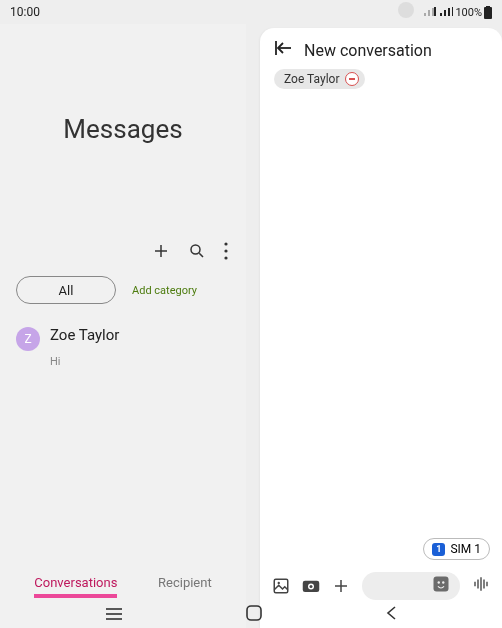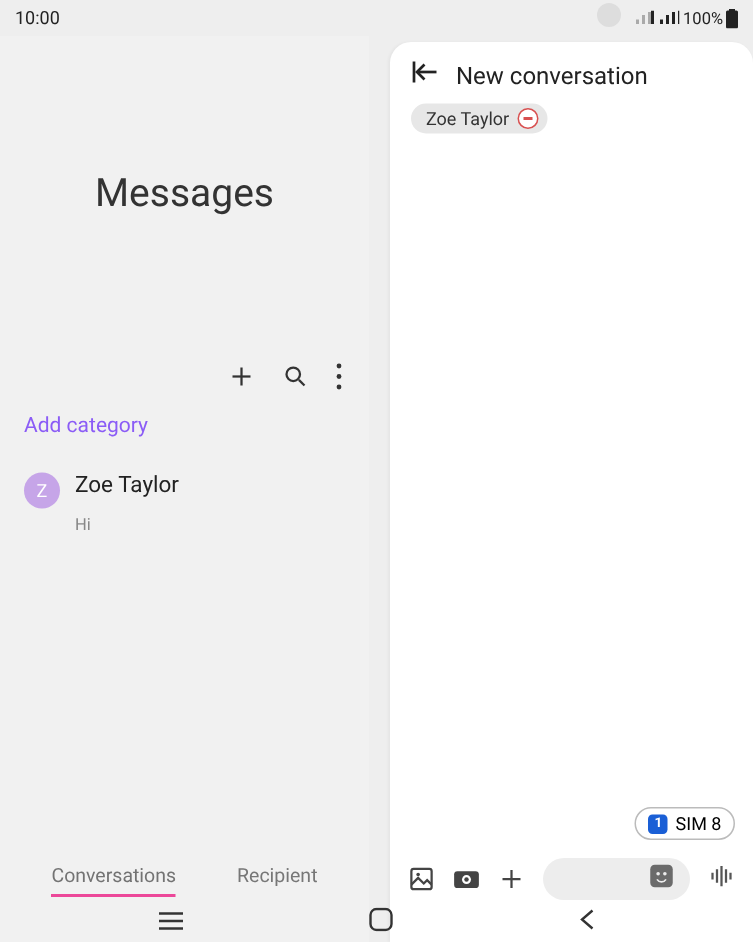--- a/index.html
+++ b/index.html
@@ -14,30 +14,30 @@
 .left-pane { width: 246px; background: #f1f1f1; display: flex; flex-direction: column; position: relative; }
 .right-pane { flex: 1; background: #fff; border-top-left-radius: 14px; border-top-right-radius: 14px; display: flex; flex-direction: column; position: relative; margin-left: 14px; margin-top: 4px; box-shadow: -1px 0 2px rgba(0,0,0,0.04); }
 
 .left-title { font-size: 26px; color: #333; text-align: center; margin-top: 90px; font-weight: 400; }
 
 .left-actions { display: flex; justify-content: flex-end; gap: 18px; padding: 0 18px; margin-top: 98px; align-items: center; }
 .left-actions svg { display: block; }
 
 .filter-row { display: flex; align-items: center; gap: 16px; margin-top: 16px; padding: 0 16px; }
 .pill-all { border: 1px solid #888; border-radius: 16px; height: 28px; width: 100px; display: flex; align-items: center; justify-content: center; font-size: 13px; color: #222; background: transparent; cursor: pointer; }
-.add-cat { font-size: 14px; color: #8b5cf6; }
+.add-cat { font-size: 11px; color: #4d7c0f; }
 
 .convo-row { display: flex; align-items: flex-start; gap: 10px; padding: 10px 16px; margin-top: 12px; cursor: pointer; }
 .avatar { width: 24px; height: 24px; border-radius: 50%; background: #c6a5e8; color: #fff; display: flex; align-items: center; justify-content: center; font-size: 12px; flex-shrink: 0; margin-top: 1px; }
 .convo-name { font-size: 15px; color: #222; }
 .convo-preview { font-size: 11px; color: #888; margin-top: 11px; }
 
 .left-tabs { position: absolute; bottom: 30px; left: 0; right: 0; display: flex; justify-content: space-around; padding: 0 14px; }
 .left-tab { font-size: 13px; color: #777; padding-bottom: 4px; cursor: pointer; }
-.left-tab.active { color: #737373; border-bottom: 2px solid #ec4899; }
+.left-tab.active { color: #be185d; border-bottom: 4px solid #ec4899; }
 
 .nc-header { display: flex; align-items: center; gap: 12px; padding: 12px 14px 8px 14px; }
 .nc-title { font-size: 16px; color: #222; }
 
 .nc-chip-row { padding: 0 14px 8px 14px; }
 .chip { display: inline-flex; align-items: center; gap: 6px; background: #e7e7e7; border-radius: 14px; padding: 3px 6px 3px 10px; font-size: 12px; color: #333; }
 .chip-remove { width: 14px; height: 14px; border-radius: 50%; border: 1px solid #d85050; display: flex; align-items: center; justify-content: center; cursor: pointer; background: #fff; }
 .chip-remove span { width: 6px; height: 1.5px; background: #d85050; display: block; }
 
 .recipient-row { display: flex; align-items: center; padding: 0 14px; position: relative; }
@@ -103,20 +103,23 @@
       <span class="icon">
         <svg width="4" height="18" viewBox="0 0 4 18" fill="#333">
             <circle cx="2" cy="2" r="1.6"></circle>
             <circle cx="2" cy="9" r="1.6"></circle>
             <circle cx="2" cy="16" r="1.6"></circle>
           </svg>
       </span>
     </div>
 
     <div class="filter-row">
+      <button class="pill-all">
+          <span>All</span>
+        </button>
       <span class="add-cat">Add category</span>
     </div>
 
     <div class="convo-row">
       <div class="avatar">
           <span>Z</span>
         </div>
       <div>
         <div class="convo-name">Zoe Taylor</div>
         <div class="convo-preview">Hi</div>
@@ -148,21 +151,21 @@
             <span></span>
           </span>
       </span>
     </div>
 
 
     <div class="sim-chip">
       <span class="sim-badge">
           <span>1</span>
         </span>
-      <span>SIM 8</span>
+      <span>SIM 1</span>
     </div>
 
     <div class="compose-row">
       <span class="compose-icon">
         <svg width="18" height="18" viewBox="0 0 24 24" fill="none" stroke="#444" stroke-width="2">
             <rect x="3" y="3" width="18" height="18" rx="2"></rect>
             <polyline points="3,17 9,11 14,16 17,13 21,17" fill="none"></polyline>
             <circle cx="9" cy="8" r="1.6" fill="#444" stroke="none"></circle>
           </svg>
       </span>

